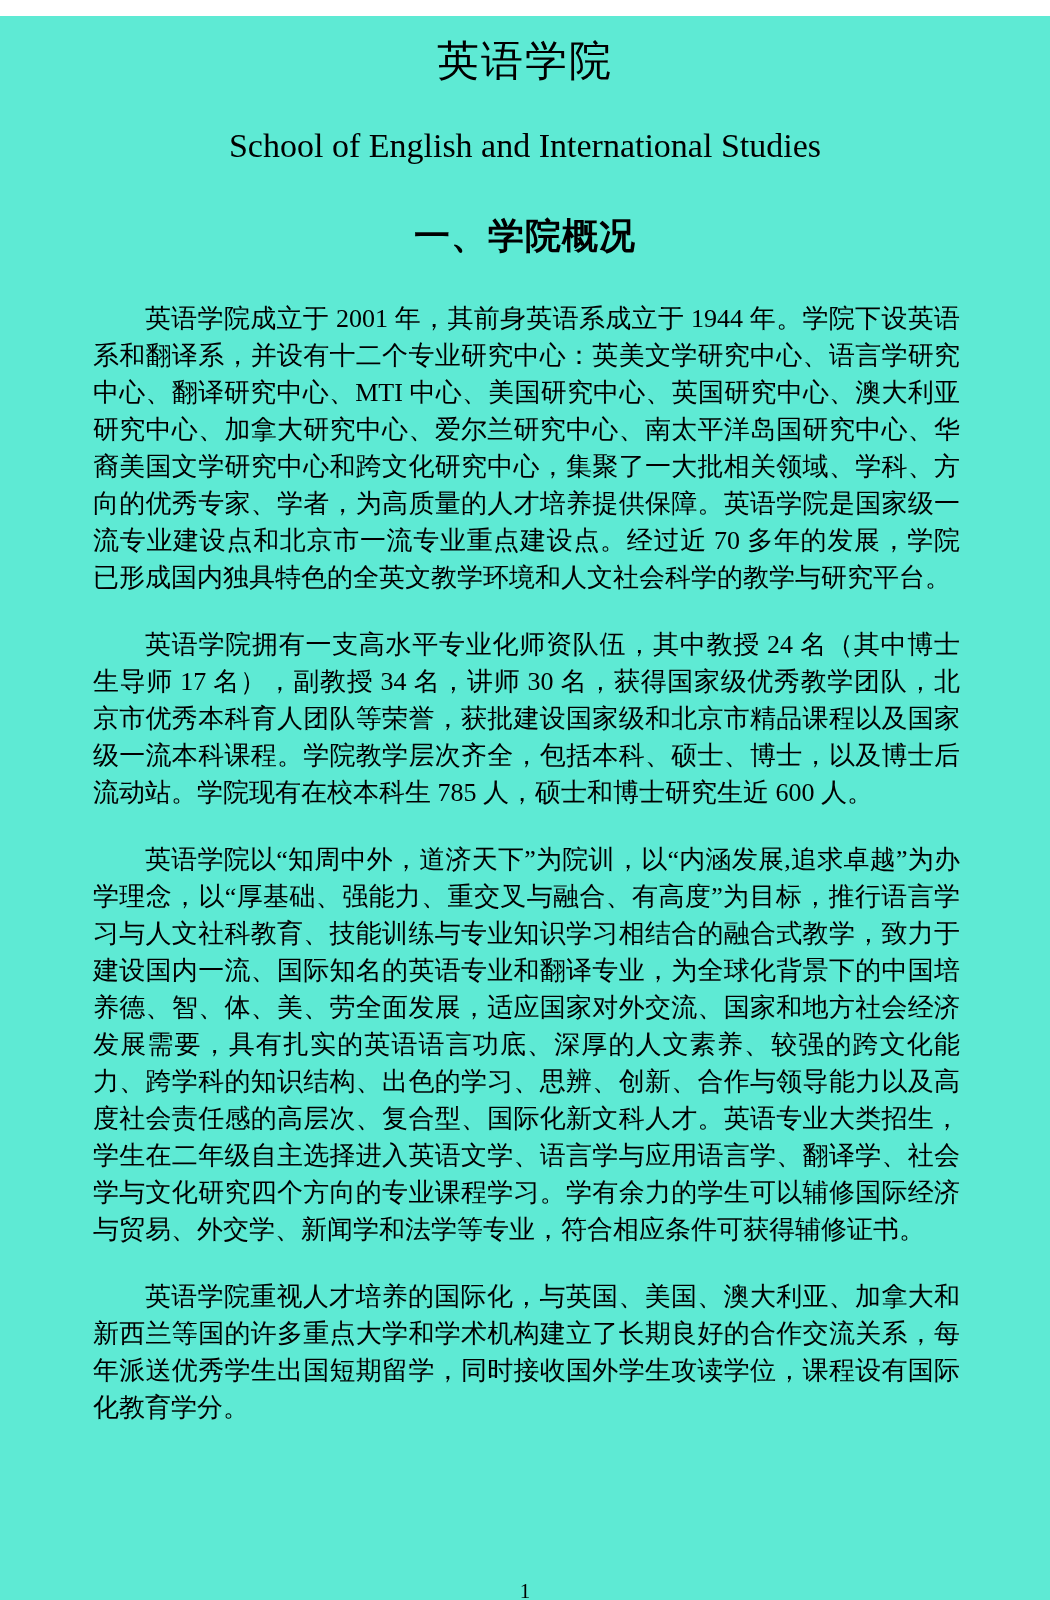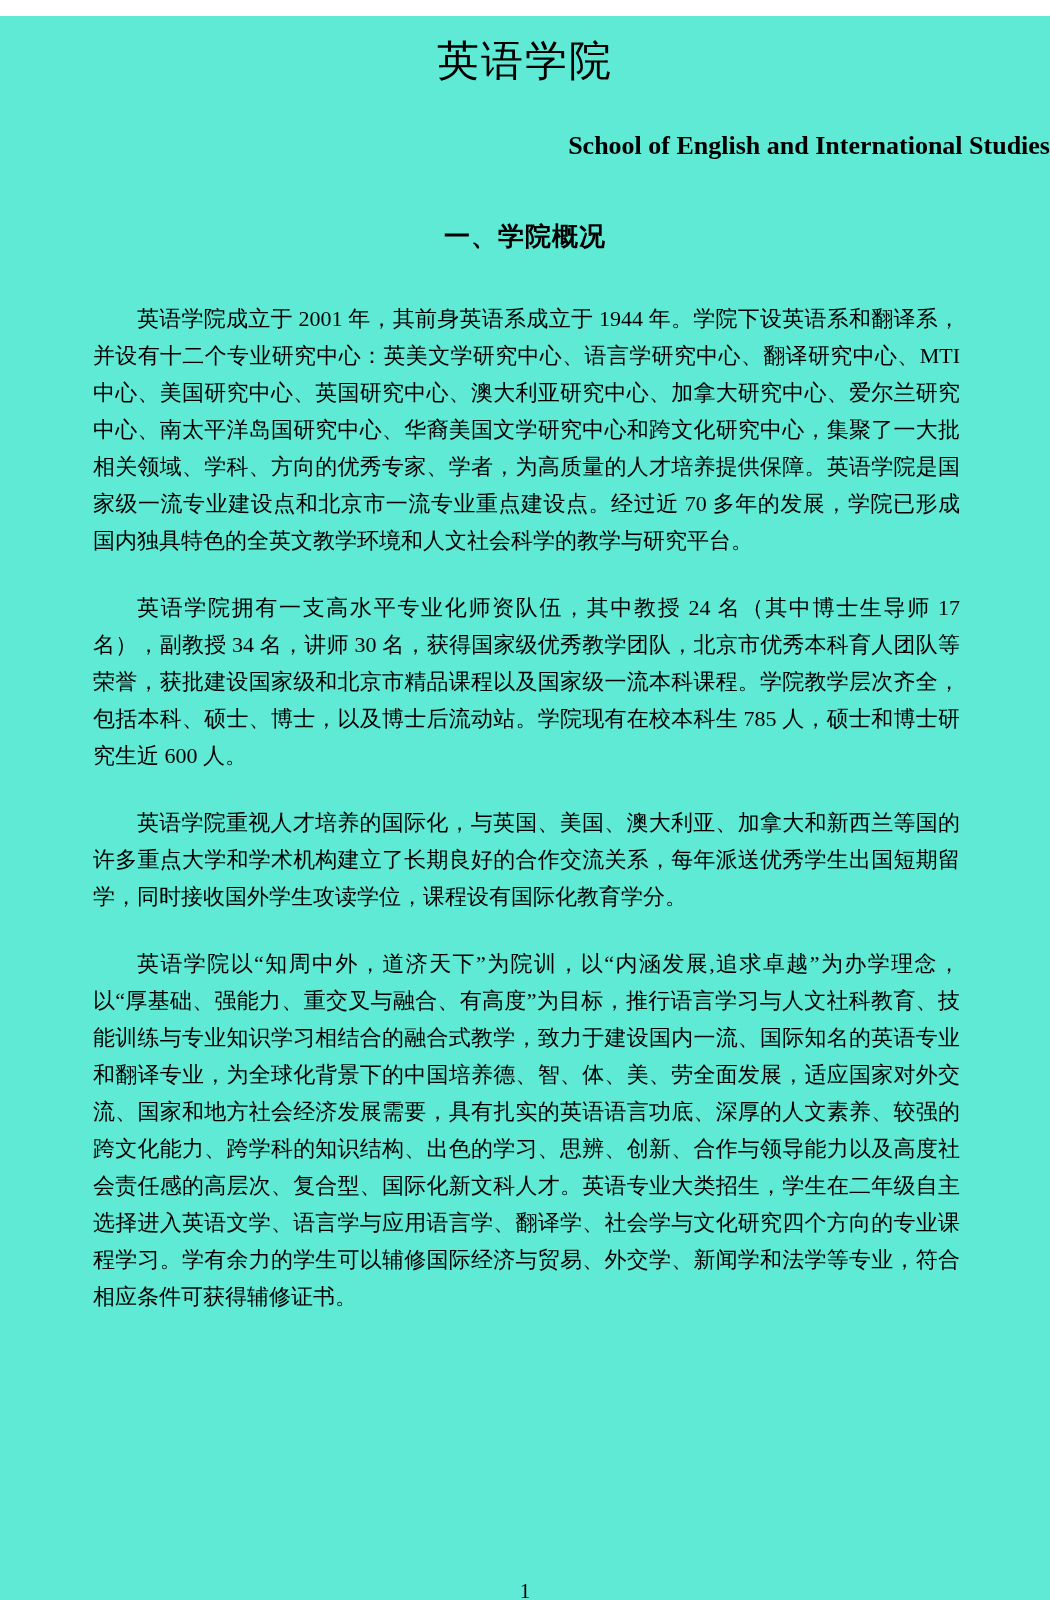--- a/index.html
+++ b/index.html
@@ -22,41 +22,41 @@
     padding-top: 20px;
     text-align: center;
     font-size: 42px;
     line-height: 50px;
     font-weight: 400;
     font-family: "Liberation Serif", serif;
     letter-spacing: 2px;
   }
   .title-en {
     margin: 40px 0 0 0;
-    text-align: right;
-    font-size: 26px;
+    text-align: center;
+    font-size: 34px;
     line-height: 40px;
-    font-weight: 700;
+    font-weight: 400;
     font-family: "Liberation Serif", serif;
   }
   .section-heading {
     margin: 52px 0 0 0;
     text-align: center;
-    font-size: 26px;
+    font-size: 36px;
     line-height: 36px;
     font-weight: 700;
     font-family: "Liberation Sans", sans-serif;
     letter-spacing: 1px;
   }
   .body-text {
     margin: 46px 90px 0 93px;
   }
   .body-text p {
     margin: 0 0 30px 0;
-    font-size: 22px;
+    font-size: 26px;
     line-height: 37px;
     text-align: justify;
     text-justify: inter-ideograph;
     text-indent: 2em;
     font-family: "Liberation Serif", serif;
   }
   .page-number {
     position: absolute;
     bottom: 12px;
     left: 0;
@@ -73,19 +73,19 @@
 
   <h1 class="title-zh">英语学院</h1>
 
   <h2 class="title-en">School of English and International Studies</h2>
 
   <h3 class="section-heading">一、学院概况</h3>
 
   <div class="body-text">
     <p>英语学院成立于 2001 年，其前身英语系成立于 1944 年。学院下设英语系和翻译系，并设有十二个专业研究中心：英美文学研究中心、语言学研究中心、翻译研究中心、MTI 中心、美国研究中心、英国研究中心、澳大利亚研究中心、加拿大研究中心、爱尔兰研究中心、南太平洋岛国研究中心、华裔美国文学研究中心和跨文化研究中心，集聚了一大批相关领域、学科、方向的优秀专家、学者，为高质量的人才培养提供保障。英语学院是国家级一流专业建设点和北京市一流专业重点建设点。经过近 70 多年的发展，学院已形成国内独具特色的全英文教学环境和人文社会科学的教学与研究平台。</p>
     <p>英语学院拥有一支高水平专业化师资队伍，其中教授 24 名（其中博士生导师 17 名），副教授 34 名，讲师 30 名，获得国家级优秀教学团队，北京市优秀本科育人团队等荣誉，获批建设国家级和北京市精品课程以及国家级一流本科课程。学院教学层次齐全，包括本科、硕士、博士，以及博士后流动站。学院现有在校本科生 785 人，硕士和博士研究生近 600 人。</p>
+    <p>英语学院以“知周中外，道济天下”为院训，以“内涵发展,追求卓越”为办学理念，以“厚基础、强能力、重交叉与融合、有高度”为目标，推行语言学习与人文社科教育、技能训练与专业知识学习相结合的融合式教学，致力于建设国内一流、国际知名的英语专业和翻译专业，为全球化背景下的中国培养德、智、体、美、劳全面发展，适应国家对外交流、国家和地方社会经济发展需要，具有扎实的英语语言功底、深厚的人文素养、较强的跨文化能力、跨学科的知识结构、出色的学习、思辨、创新、合作与领导能力以及高度社会责任感的高层次、复合型、国际化新文科人才。英语专业大类招生，学生在二年级自主选择进入英语文学、语言学与应用语言学、翻译学、社会学与文化研究四个方向的专业课程学习。学有余力的学生可以辅修国际经济与贸易、外交学、新闻学和法学等专业，符合相应条件可获得辅修证书。</p>
     <p>英语学院重视人才培养的国际化，与英国、美国、澳大利亚、加拿大和新西兰等国的许多重点大学和学术机构建立了长期良好的合作交流关系，每年派送优秀学生出国短期留学，同时接收国外学生攻读学位，课程设有国际化教育学分。</p>
-    <p>英语学院以“知周中外，道济天下”为院训，以“内涵发展,追求卓越”为办学理念，以“厚基础、强能力、重交叉与融合、有高度”为目标，推行语言学习与人文社科教育、技能训练与专业知识学习相结合的融合式教学，致力于建设国内一流、国际知名的英语专业和翻译专业，为全球化背景下的中国培养德、智、体、美、劳全面发展，适应国家对外交流、国家和地方社会经济发展需要，具有扎实的英语语言功底、深厚的人文素养、较强的跨文化能力、跨学科的知识结构、出色的学习、思辨、创新、合作与领导能力以及高度社会责任感的高层次、复合型、国际化新文科人才。英语专业大类招生，学生在二年级自主选择进入英语文学、语言学与应用语言学、翻译学、社会学与文化研究四个方向的专业课程学习。学有余力的学生可以辅修国际经济与贸易、外交学、新闻学和法学等专业，符合相应条件可获得辅修证书。</p>
   </div>
 
   <div class="page-number">1</div>
 
 </div>
 
 </body></html>

